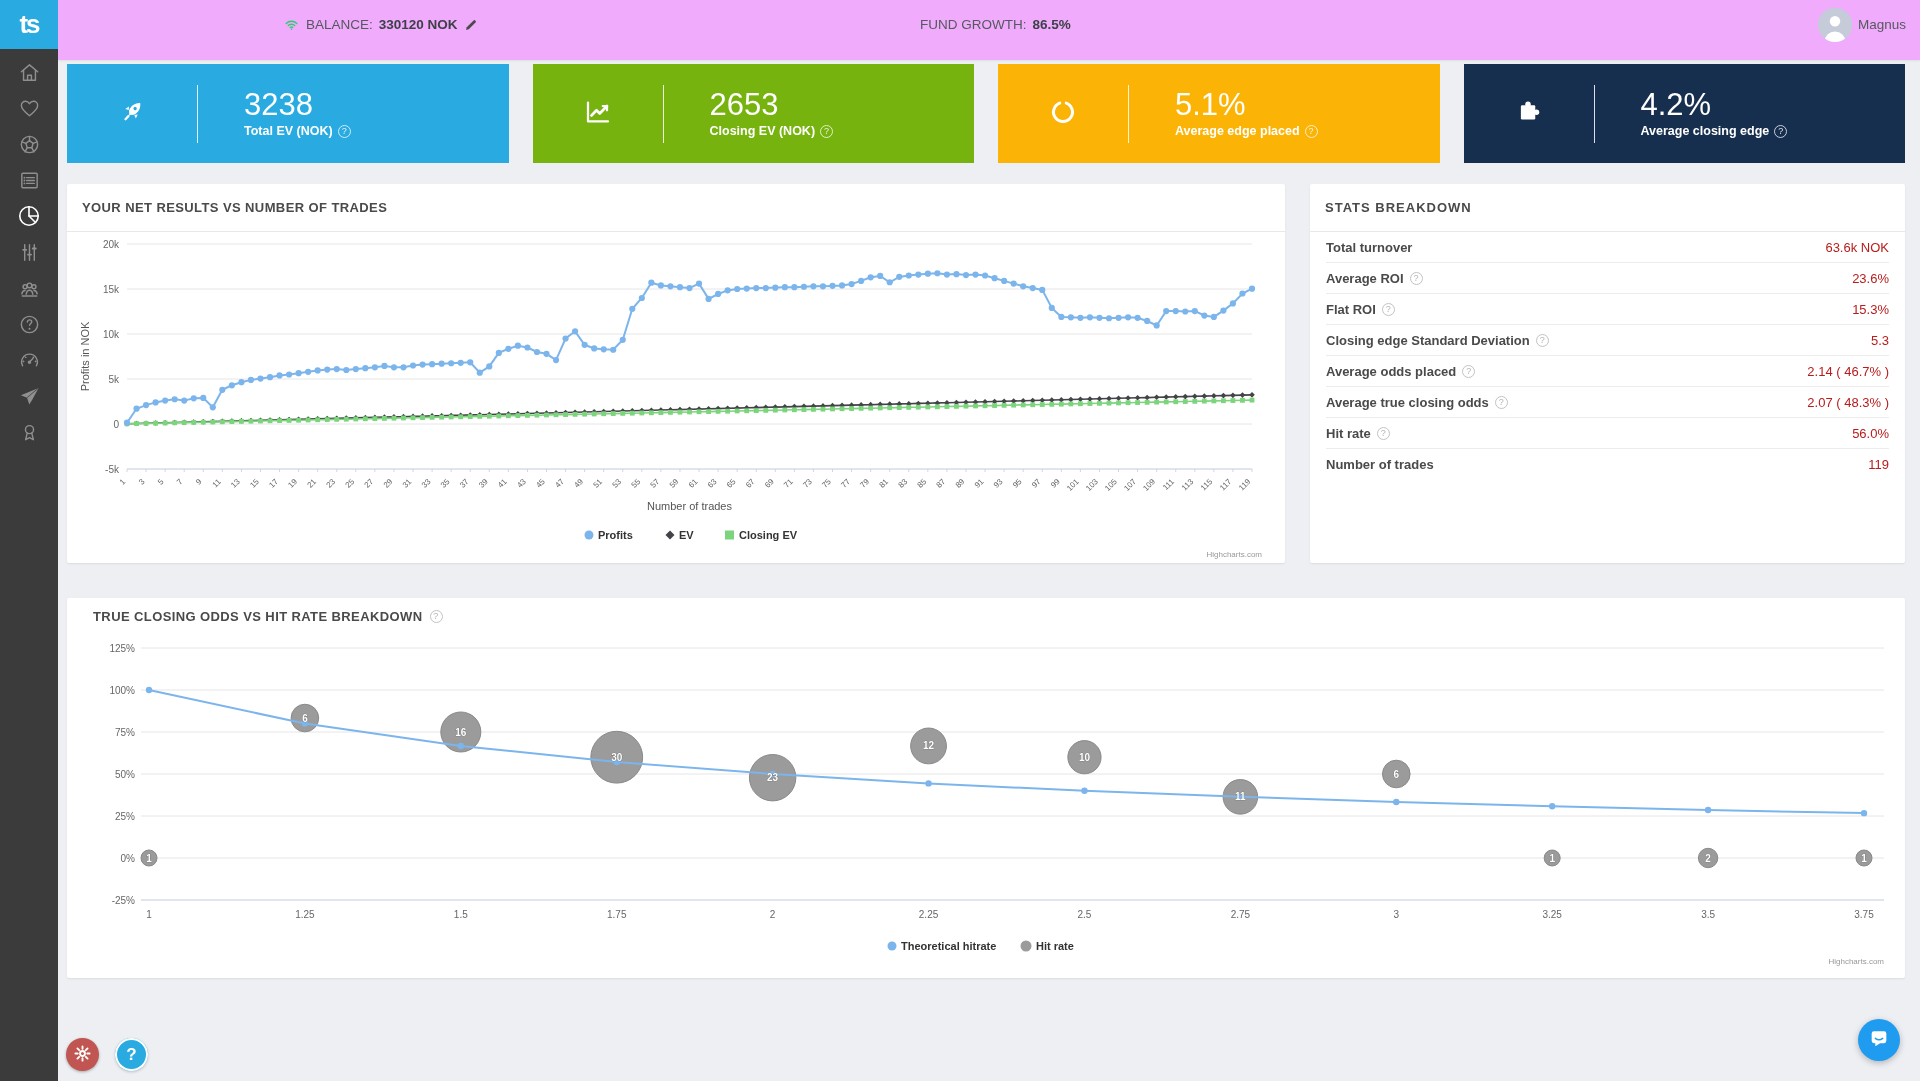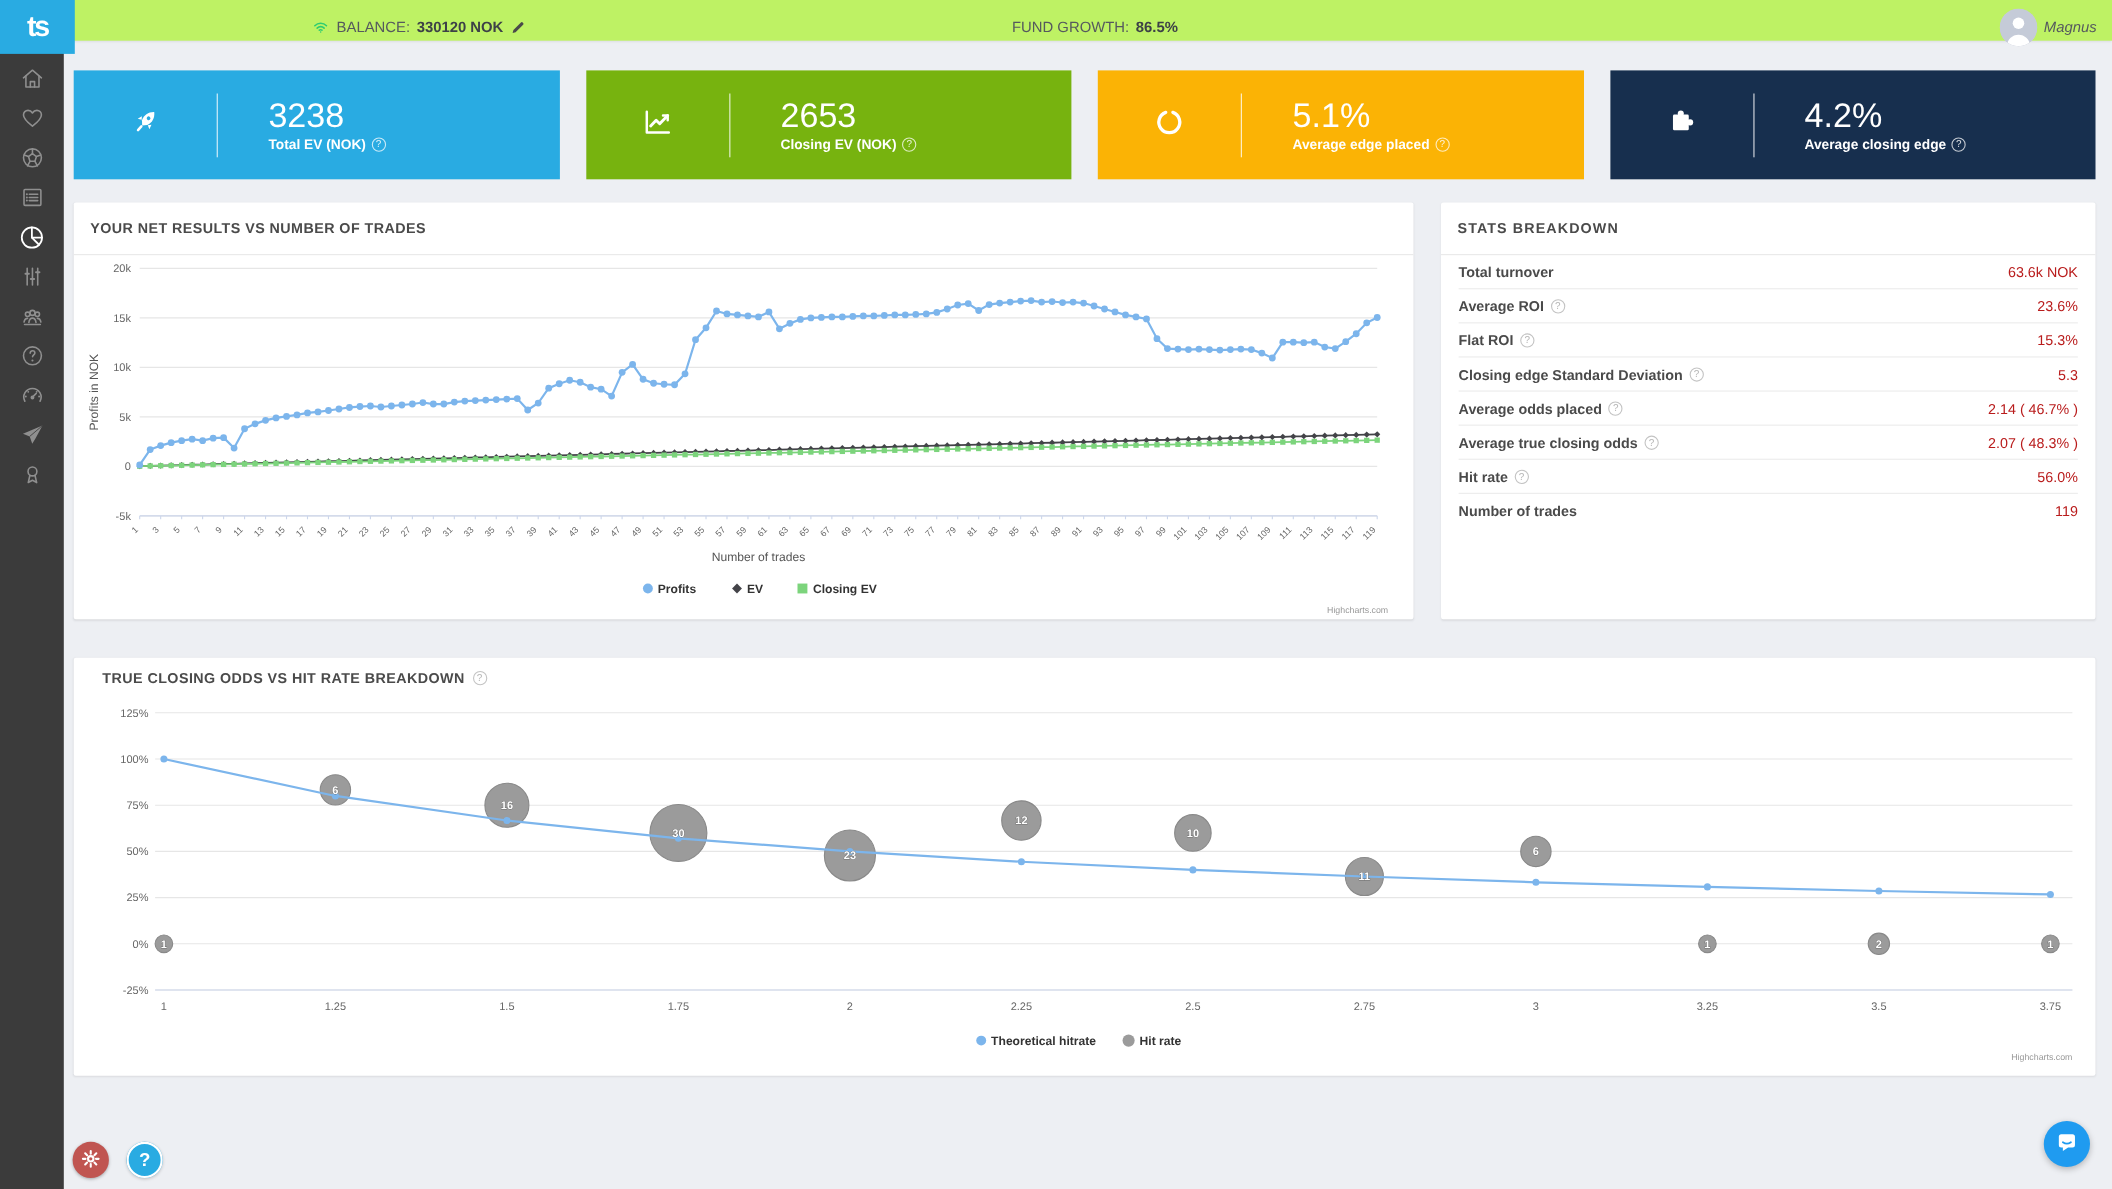--- a/index.html
+++ b/index.html
@@ -1,34 +1,34 @@
 <!DOCTYPE html>
 <html><head>
 <meta charset="utf-8">
 <style>
   * { box-sizing: border-box; margin: 0; padding: 0; }
   html,body { width:1920px; height:1081px; overflow:hidden; }
   body { background:#edeff3; font-family:"Liberation Sans", sans-serif; position:relative; color:#4a4a4a; }
 
   
   .sidebar { position:absolute; left:0; top:0; bottom:0; width:58px; background:#3b3b3b; z-index:20; }
-  .logo { width:68px; height:49px; background:#29abe2; color:#fff; display:flex; align-items:center; justify-content:center;
+  .logo { width:58px; height:49px; background:#29abe2; color:#fff; display:flex; align-items:center; justify-content:center;
           font-size:26px; font-weight:bold; cursor:pointer; letter-spacing:-2px; }
   .side-nav { display:flex; flex-direction:column; align-items:center; padding-top:7px; }
   .side-item { width:58px; height:36px; display:flex; align-items:center; justify-content:center; color:#8f8f8f; cursor:pointer; }
   .side-item svg { width:23px; height:23px; }
   .side-item.active { color:#ffffff; }
   .side-item.active svg { width:26px; height:26px; }
 
   
-  .topbar { position:absolute; left:58px; right:0; top:0; height:37px; background:#bef264; box-shadow:0 1px 2px rgba(0,0,0,.07); z-index:10; }
+  .topbar { position:absolute; left:58px; right:0; top:0; height:60px; background:#f0abfc; box-shadow:0 1px 2px rgba(0,0,0,.07); z-index:10; }
   .topbar .grp { position:absolute; top:0; height:49px; display:flex; align-items:center; gap:6px; font-size:13.5px; color:#55595e; }
   .balance-group { left:225px; }
   .growth-group { left:862px; }
-  .user-group { right:14px; cursor:pointer;font-style:italic; }
+  .user-group { right:14px; cursor:pointer; }
   .bold-val { font-weight:bold; color:#3d4147; }
   .avatar { width:34px; height:34px; border-radius:50%; background:#c5cbd8; overflow:hidden; display:inline-block; }
   .icon-inline svg { display:block; }
 
   
   #cards-row { position:absolute; left:67px; top:64px; width:1838px; height:99px; display:flex; gap:24px; z-index:5; }
   .kpi-card { flex:1; height:99px; display:flex; align-items:center; color:#fff; }
   .kpi-icon { width:130px; display:flex; justify-content:center; }
   .kpi-icon svg { width:30px; height:30px; }
   .kpi-sep { width:1px; height:58px; background:rgba(255,255,255,.85); }

